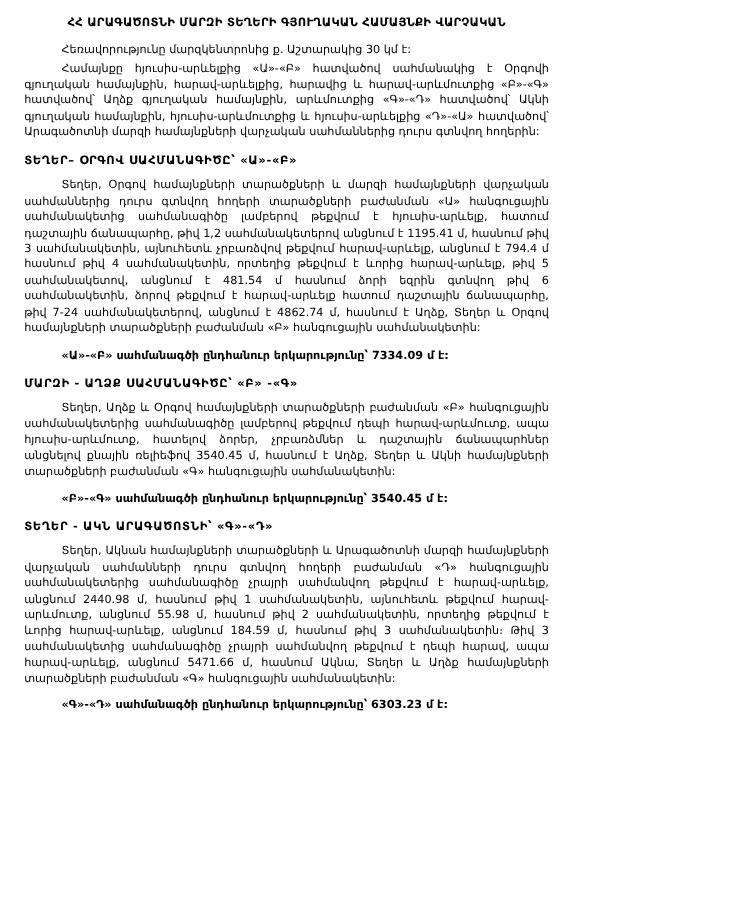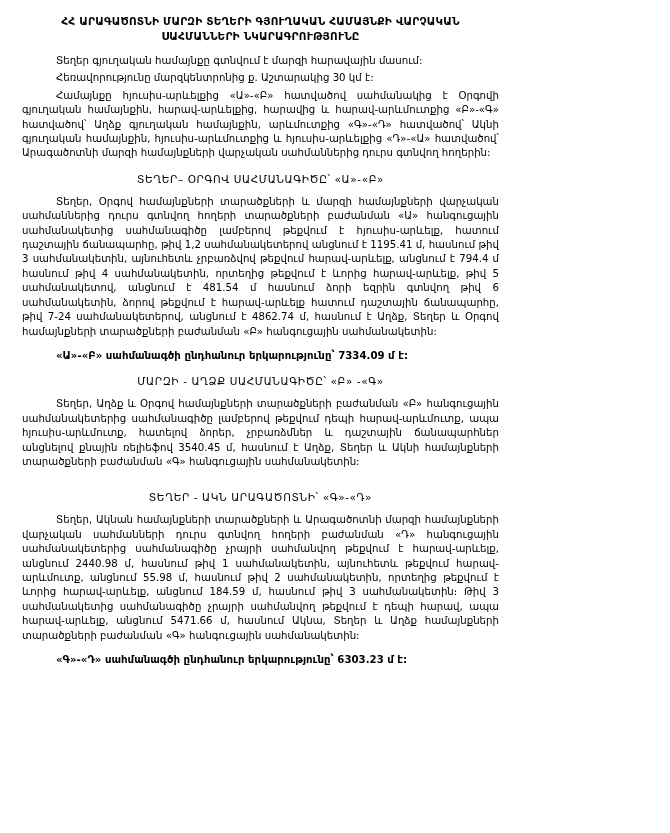--- a/index.html
+++ b/index.html
@@ -38,49 +38,48 @@
     line-height: 14.4px;
     text-align: justify;
     text-justify: inter-word;
     text-indent: 34px;
   }
   p.para.quote {
     text-indent: 34px;
     font-weight: bold;
   }
   h2.section {
-    text-align: center;
+    text-align: left;
     font-size: 10.5px;
-    font-weight: normal;
+    font-weight: bold;
     letter-spacing: 0.6px;
     margin: 12px 0 10px 0;
   }
   .spacer-sm { height: 7px; }
 </style>
 </head>
 <body>
 
 <div class="page">
 
   <div class="doc-title">
     <span class="line">ՀՀ ԱՐԱԳԱԾՈՏՆԻ ՄԱՐԶԻ ՏԵՂԵՐԻ ԳՅՈՒՂԱԿԱՆ ՀԱՄԱՅՆՔԻ ՎԱՐՉԱԿԱՆ</span>
-    <span class="line">ՍԱՀՄԱՆՆԵՐԻ ՆԿԱՐԱԳՐՈՒԹՅՈՒՆԸ</span>
   </div>
 
-  <p class="para">Տեղեր գյուղական  համայնքը գտնվում է մարզի հարավային մասում:</p>
   <p class="para">Հեռավորությունը մարզկենտրոնից  ք. Աշտարակից  30 կմ է:</p>
   <p class="para">Համայնքը հյուսիս-արևելքից «Ա»-«Բ» հատվածով սահմանակից է Օրգովի գյուղական համայնքին, հարավ-արևելքից, հարավից և հարավ-արևմուտքից  «Բ»-«Գ» հատվածով՝ Աղձք գյուղական  համայնքին, արևմուտքից «Գ»-«Դ» հատվածով՝ Ակնի գյուղական համայնքին, հյուսիս-արևմուտքից և հյուսիս-արևելքից «Դ»-«Ա» հատվածով՝ Արագածոտնի մարզի համայնքների վարչական սահմաններից դուրս գտնվող հողերին:</p>
 
   <h2 class="section">ՏԵՂԵՐ– ՕՐԳՈՎ  ՍԱՀՄԱՆԱԳԻԾԸ՝ «Ա»-«Բ»</h2>
   <p class="para">Տեղեր, Օրգով համայնքների տարածքների և մարզի համայնքների վարչական սահմաններից դուրս գտնվող հողերի տարածքների բաժանման  «Ա» հանգուցային սահմանակետից սահմանագիծը լամբերով թեքվում է հյուսիս-արևելք, հատում դաշտային ճանապարհը,  թիվ  1,2  սահմանակետերով  անցնում  է  1195.41  մ, հասնում  թիվ  3 սահմանակետին, այնուհետև չրբառձվով թեքվում հարավ-արևելք, անցնում է 794.4 մ հասնում թիվ 4 սահմանակետին, որտեղից թեքվում է ևորից հարավ-արևելք, թիվ 5 սահմանակետով,  անցնում  է  481.54  մ  հասնում  ձորի  եզրին  գտնվող  թիվ  6 սահմանակետին, ձորով թեքվում է հարավ-արևելք հատում դաշտային ճանապարհը, թիվ 7-24  սահմանակետերով,   անցնում  է  4862.74  մ,  հասնում  է  Աղձք,  Տեղեր  և  Օրգով համայնքների տարածքների բաժանման «Բ» հանգուցային սահմանակետին:</p>
   <div class="spacer-sm"></div>
   <p class="para quote">«Ա»-«Բ»  սահմանագծի  ընդհանուր  երկարությունը՝ 7334.09 մ է:</p>
 
   <h2 class="section">ՄԱՐԶԻ - ԱՂՁՔ  ՍԱՀՄԱՆԱԳԻԾԸ՝ «Բ» -«Գ»</h2>
   <p class="para">Տեղեր, Աղձք և Օրգով  համայնքների տարածքների բաժանման  «Բ»  հանգուցային սահմանակետերից սահմանագիծը լամբերով թեքվում դեպի հարավ-արևմուտք, ապա հյուսիս-արևմուտք, հատելով ձորեր, չրբառձմներ և դաշտային ճանապարհներ անցնելով քնային ռելիեֆով 3540.45 մ, հասնում է Աղձք, Տեղեր և Ակնի համայնքների տարածքների բաժանման «Գ» հանգուցային սահմանակետին:</p>
   <div class="spacer-sm"></div>
+  <p class="para quote">«Բ»-«Գ» սահմանագծի ընդհանուր երկարությունը՝ 3540.45  մ է:</p>
 
   <h2 class="section">ՏԵՂԵՐ - ԱԿՆ ԱՐԱԳԱԾՈՏՆԻ՝ «Գ»-«Դ»</h2>
   <p class="para">Տեղեր, Ակնան համայնքների տարածքների և Արագածոտնի մարզի համայնքների վարչական սահմանների  դուրս  գտնվող  հողերի   բաժանման   «Դ»   հանգուցային սահմանակետերից սահմանագիծը չրայրի սահմանվող թեքվում է հարավ-արևելք, անցնում 2440.98 մ, հասնում թիվ 1 սահմանակետին,  այնուհետև թեքվում հարավ-արևմուտք, անցնում 55.98 մ, հասնում թիվ 2 սահմանակետին, որտեղից թեքվում է ևորից հարավ-արևելք, անցնում 184.59 մ, հասնում թիվ 3 սահմանակետին։ Թիվ 3 սահմանակետից սահմանագիծը չրայրի սահմանվող թեքվում է դեպի հարավ, ապա հարավ-արևելք, անցնում 5471.66 մ, հասնում Ակնա, Տեղեր և Աղձք համայնքների տարածքների բաժանման «Գ» հանգուցային սահմանակետին:</p>
   <div class="spacer-sm"></div>
   <p class="para quote">«Գ»-«Դ»  սահմանագծի  ընդհանուր  երկարությունը՝ 6303.23 մ է:</p>
 
 </div>
 
 </body></html>

